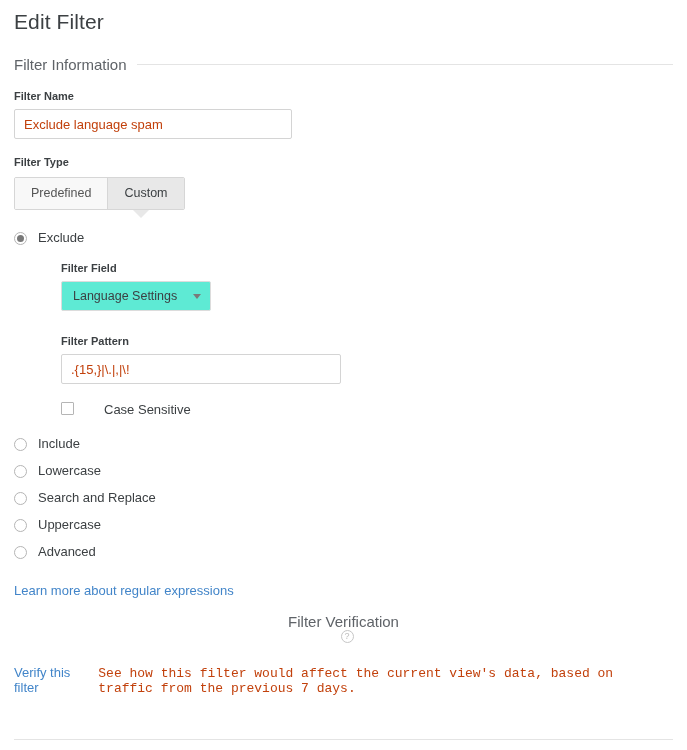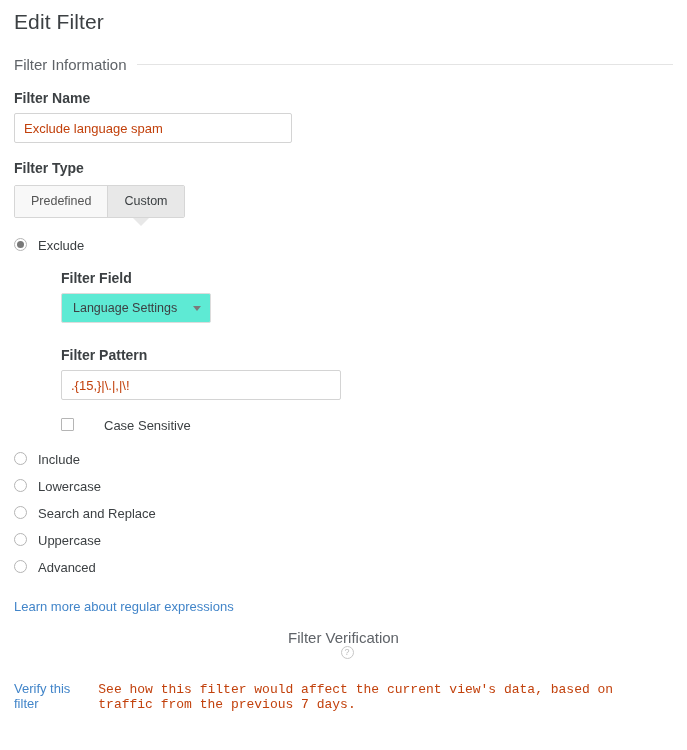--- a/index.html
+++ b/index.html
@@ -61,21 +61,21 @@
     font-size: 9px;
     line-height: 1;
     margin-left: 7px;
     box-sizing: border-box;
     cursor: pointer;
     font-family: "Liberation Sans", sans-serif;
   }
 
   
   .field-label {
-    font-size: 14px;
+    font-size: 11px;
     font-weight: bold;
     color: #3c4043;
     margin-top: 17px;
     margin-bottom: 7px;
   }
 
   
   .text-input {
     box-sizing: border-box;
     height: 30px;
@@ -130,21 +130,21 @@
     width: 0; height: 0;
     border-left: 8px solid transparent;
     border-right: 8px solid transparent;
     border-top: 8px solid #d6d6d6;
     z-index: -1;
   }
 
   
   .radio-row {
     display: flex;
-    align-items: flex-start;
+    align-items: flex-end;
     margin-top: 12px;
   }
   .radio {
     width: 13px;
     height: 13px;
     border: 1px solid #b5b5b5;
     border-radius: 50%;
     background: #fff;
     box-sizing: border-box;
     flex: 0 0 auto;

